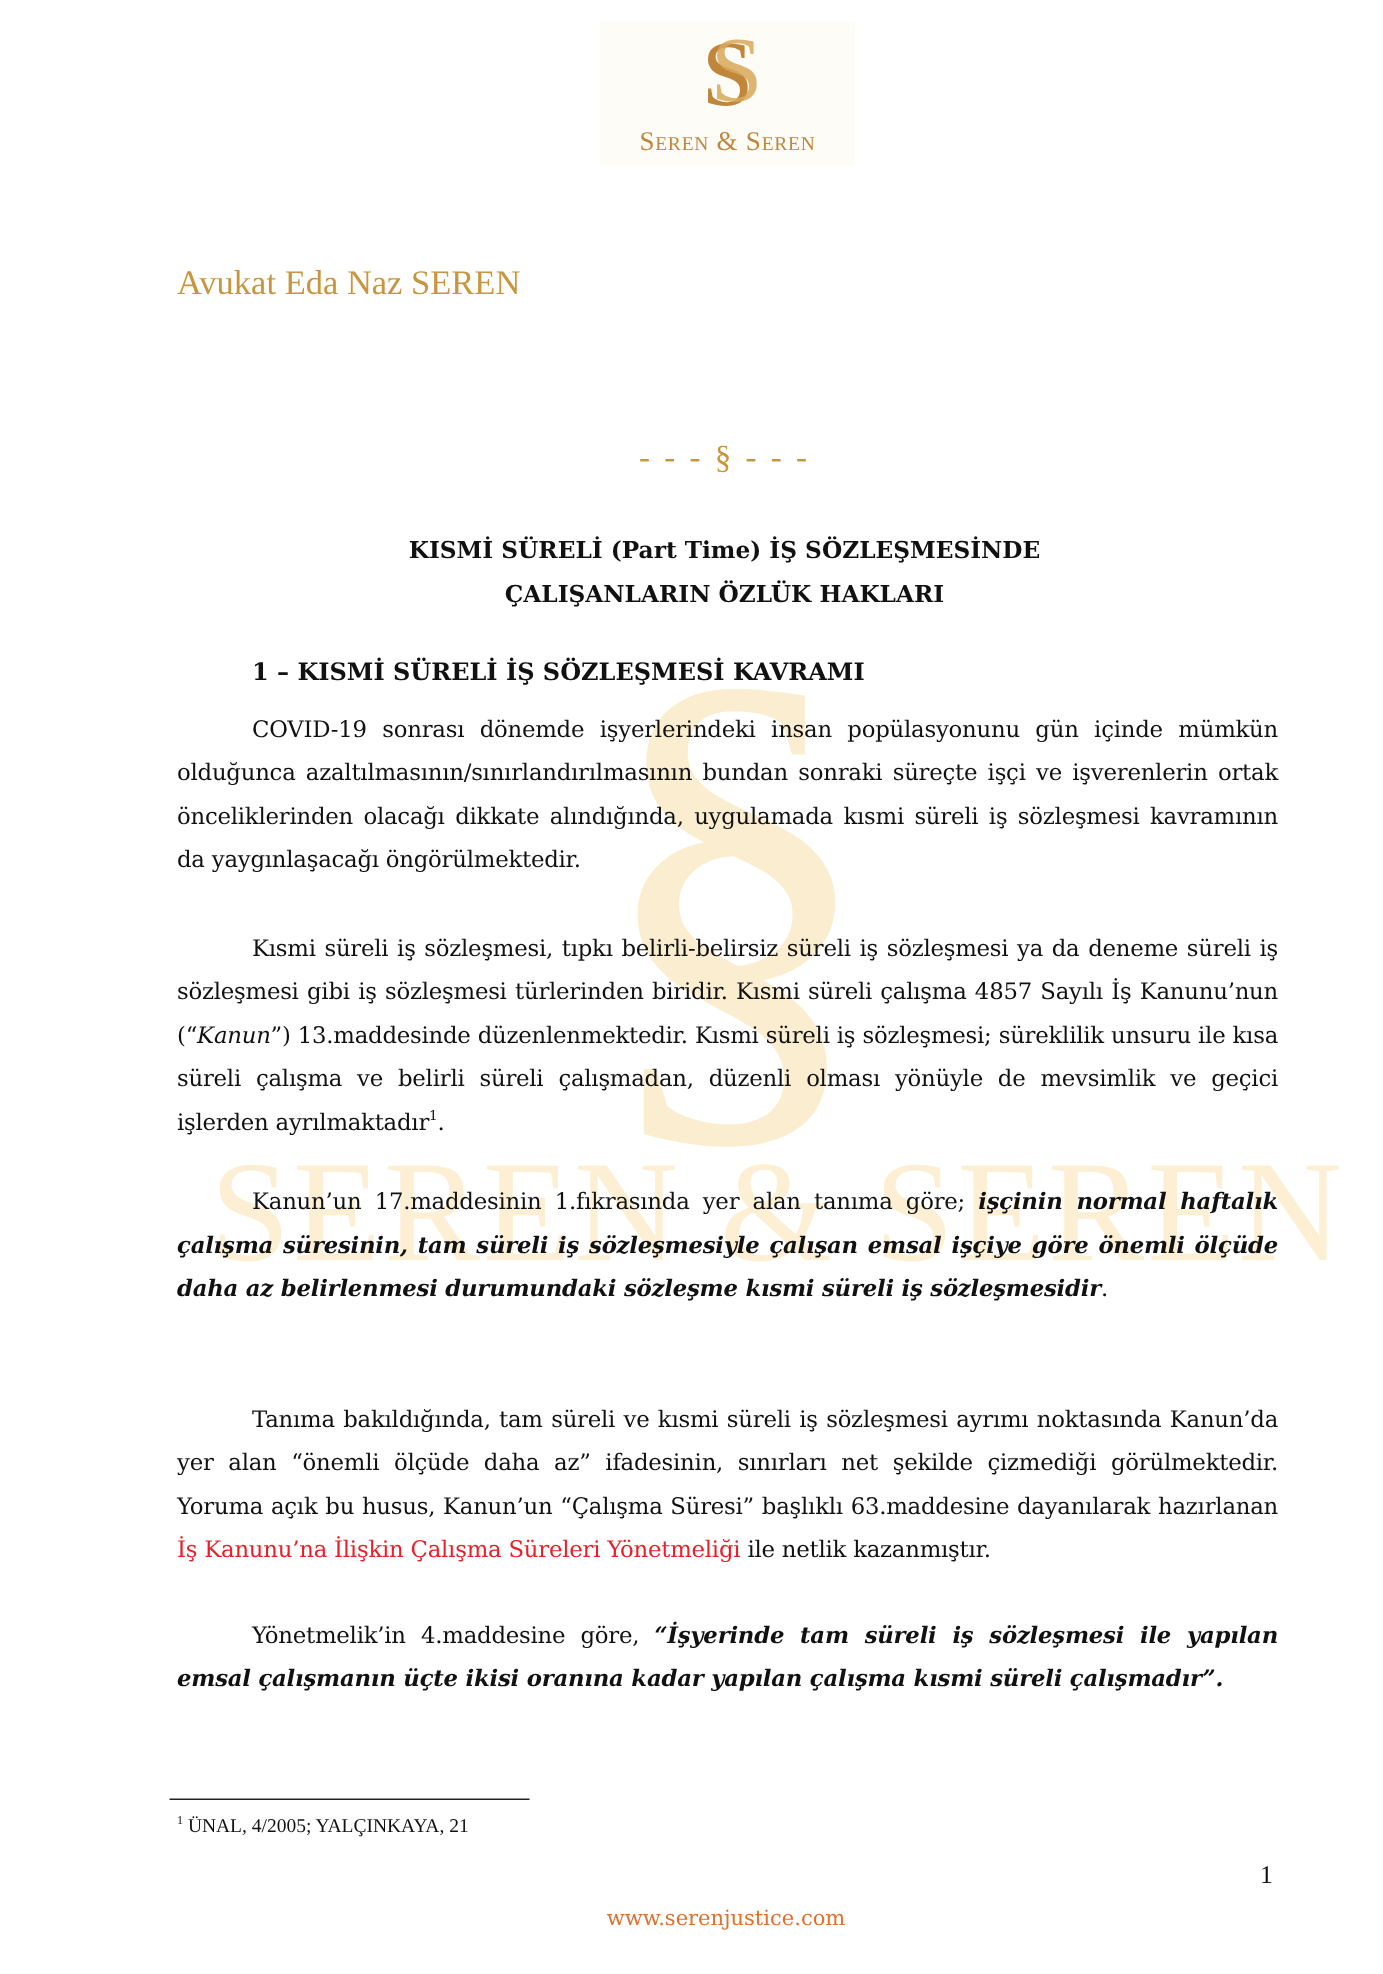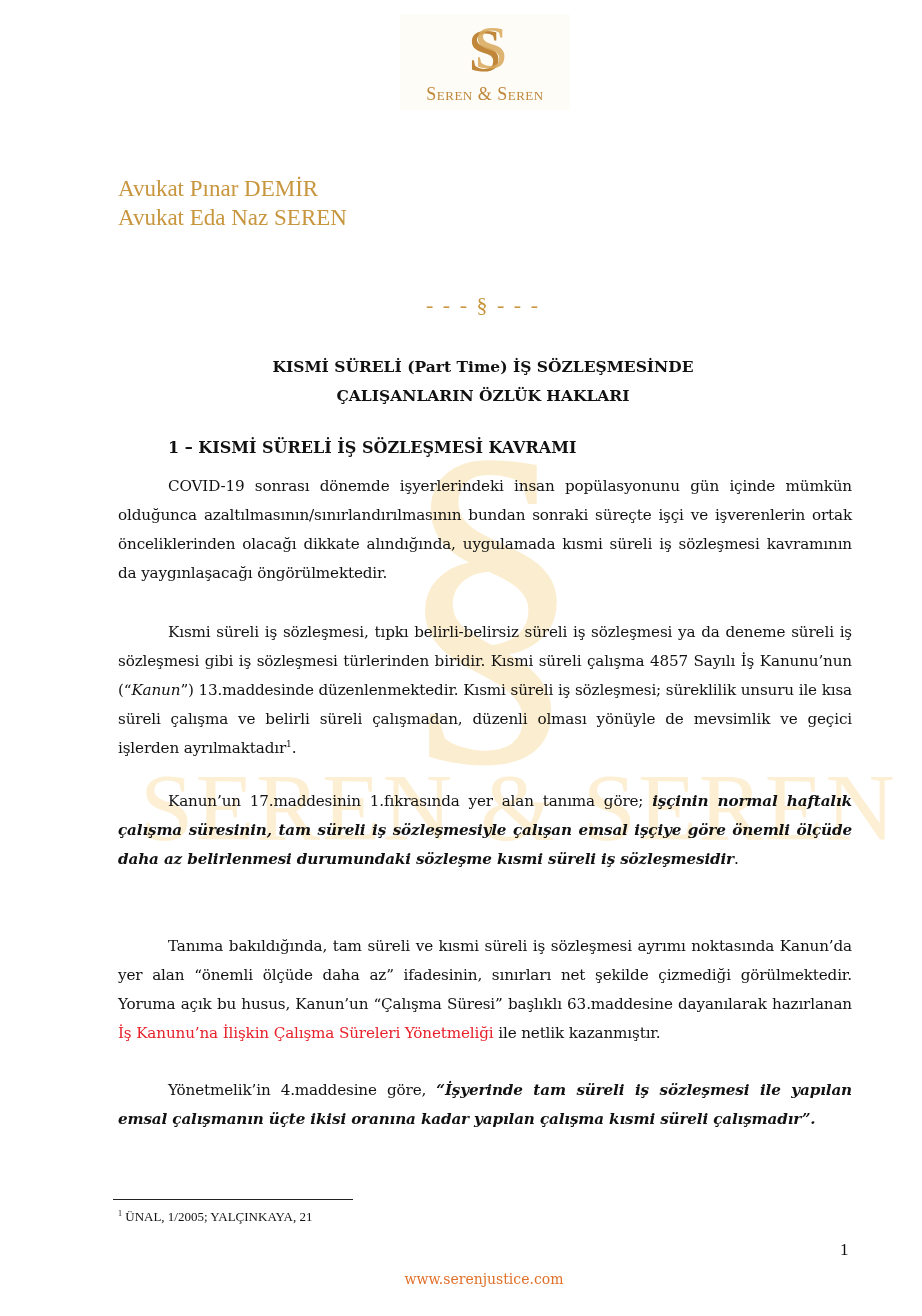--- a/index.html
+++ b/index.html
@@ -61,21 +61,20 @@
 
   <div class="abs logo">
     <div class="logo-mark">
       <span>S</span>
       <span class="s2">S</span>
     </div>
     <div class="logo-text">Seren &amp; Seren</div>
   </div>
 
   <div class="abs authors">
-    <div>Avukat Pınar DEMİR</div>
     <div>Avukat Eda Naz SEREN</div>
   </div>
 
   <div class="abs sep">- - - § - - -</div>
 
   <div class="abs title">
     <div>KISMİ SÜRELİ (Part Time) İŞ SÖZLEŞMESİNDE</div>
     <div>ÇALIŞANLARIN ÖZLÜK HAKLARI</div>
   </div>
 
@@ -85,17 +84,17 @@
 
   <div class="abs para" style="top:618px;"><span class="indent"></span><span>Kısmi süreli iş sözleşmesi, tıpkı belirli-belirsiz süreli iş sözleşmesi ya da deneme süreli iş sözleşmesi gibi iş sözleşmesi türlerinden biridir. Kısmi süreli çalışma 4857 Sayılı İş Kanunu’nun (“</span><span class="it">Kanun</span><span>”) 13.maddesinde düzenlenmektedir. Kısmi süreli iş sözleşmesi; süreklilik unsuru ile kısa süreli çalışma ve belirli süreli çalışmadan, düzenli olması yönüyle de mevsimlik ve geçici işlerden ayrılmaktadır</span><sup>1</sup><span>.</span></div>
 
   <div class="abs para" style="top:787px;"><span class="indent"></span><span>Kanun’un 17.maddesinin 1.fıkrasında yer alan tanıma göre; </span><span class="bi">işçinin normal haftalık çalışma süresinin, tam süreli iş sözleşmesiyle çalışan emsal işçiye göre önemli ölçüde daha az belirlenmesi durumundaki sözleşme kısmi süreli iş sözleşmesidir</span><span>.</span></div>
 
   <div class="abs para" style="top:932px;"><span class="indent"></span><span>Tanıma bakıldığında, tam süreli ve kısmi süreli iş sözleşmesi ayrımı noktasında Kanun’da yer alan “önemli ölçüde daha az” ifadesinin, sınırları net şekilde çizmediği görülmektedir. Yoruma açık bu husus, Kanun’un “Çalışma Süresi” başlıklı 63.maddesine dayanılarak hazırlanan </span><span class="red">İş Kanunu’na İlişkin Çalışma Süreleri Yönetmeliği</span><span> ile netlik kazanmıştır.</span></div>
 
   <div class="abs para" style="top:1076px;"><span class="indent"></span><span>Yönetmelik’in 4.maddesine göre, </span><span class="bi">“İşyerinde tam süreli iş sözleşmesi ile yapılan emsal çalışmanın üçte ikisi oranına kadar yapılan çalışma kısmi süreli çalışmadır”.</span></div>
 
   <div class="abs fn-rule"></div>
-  <div class="abs footnote"><sup>1</sup> <span>ÜNAL, 1/2005; YALÇINKAYA, 21</span></div>
+  <div class="abs footnote"><sup>1</sup> <span>ÜNAL, 4/2005; YALÇINKAYA, 21</span></div>
 
   <div class="abs pagenum">1</div>
   <div class="abs website">www.serenjustice.com</div>
 </div>
 
 </body></html>

